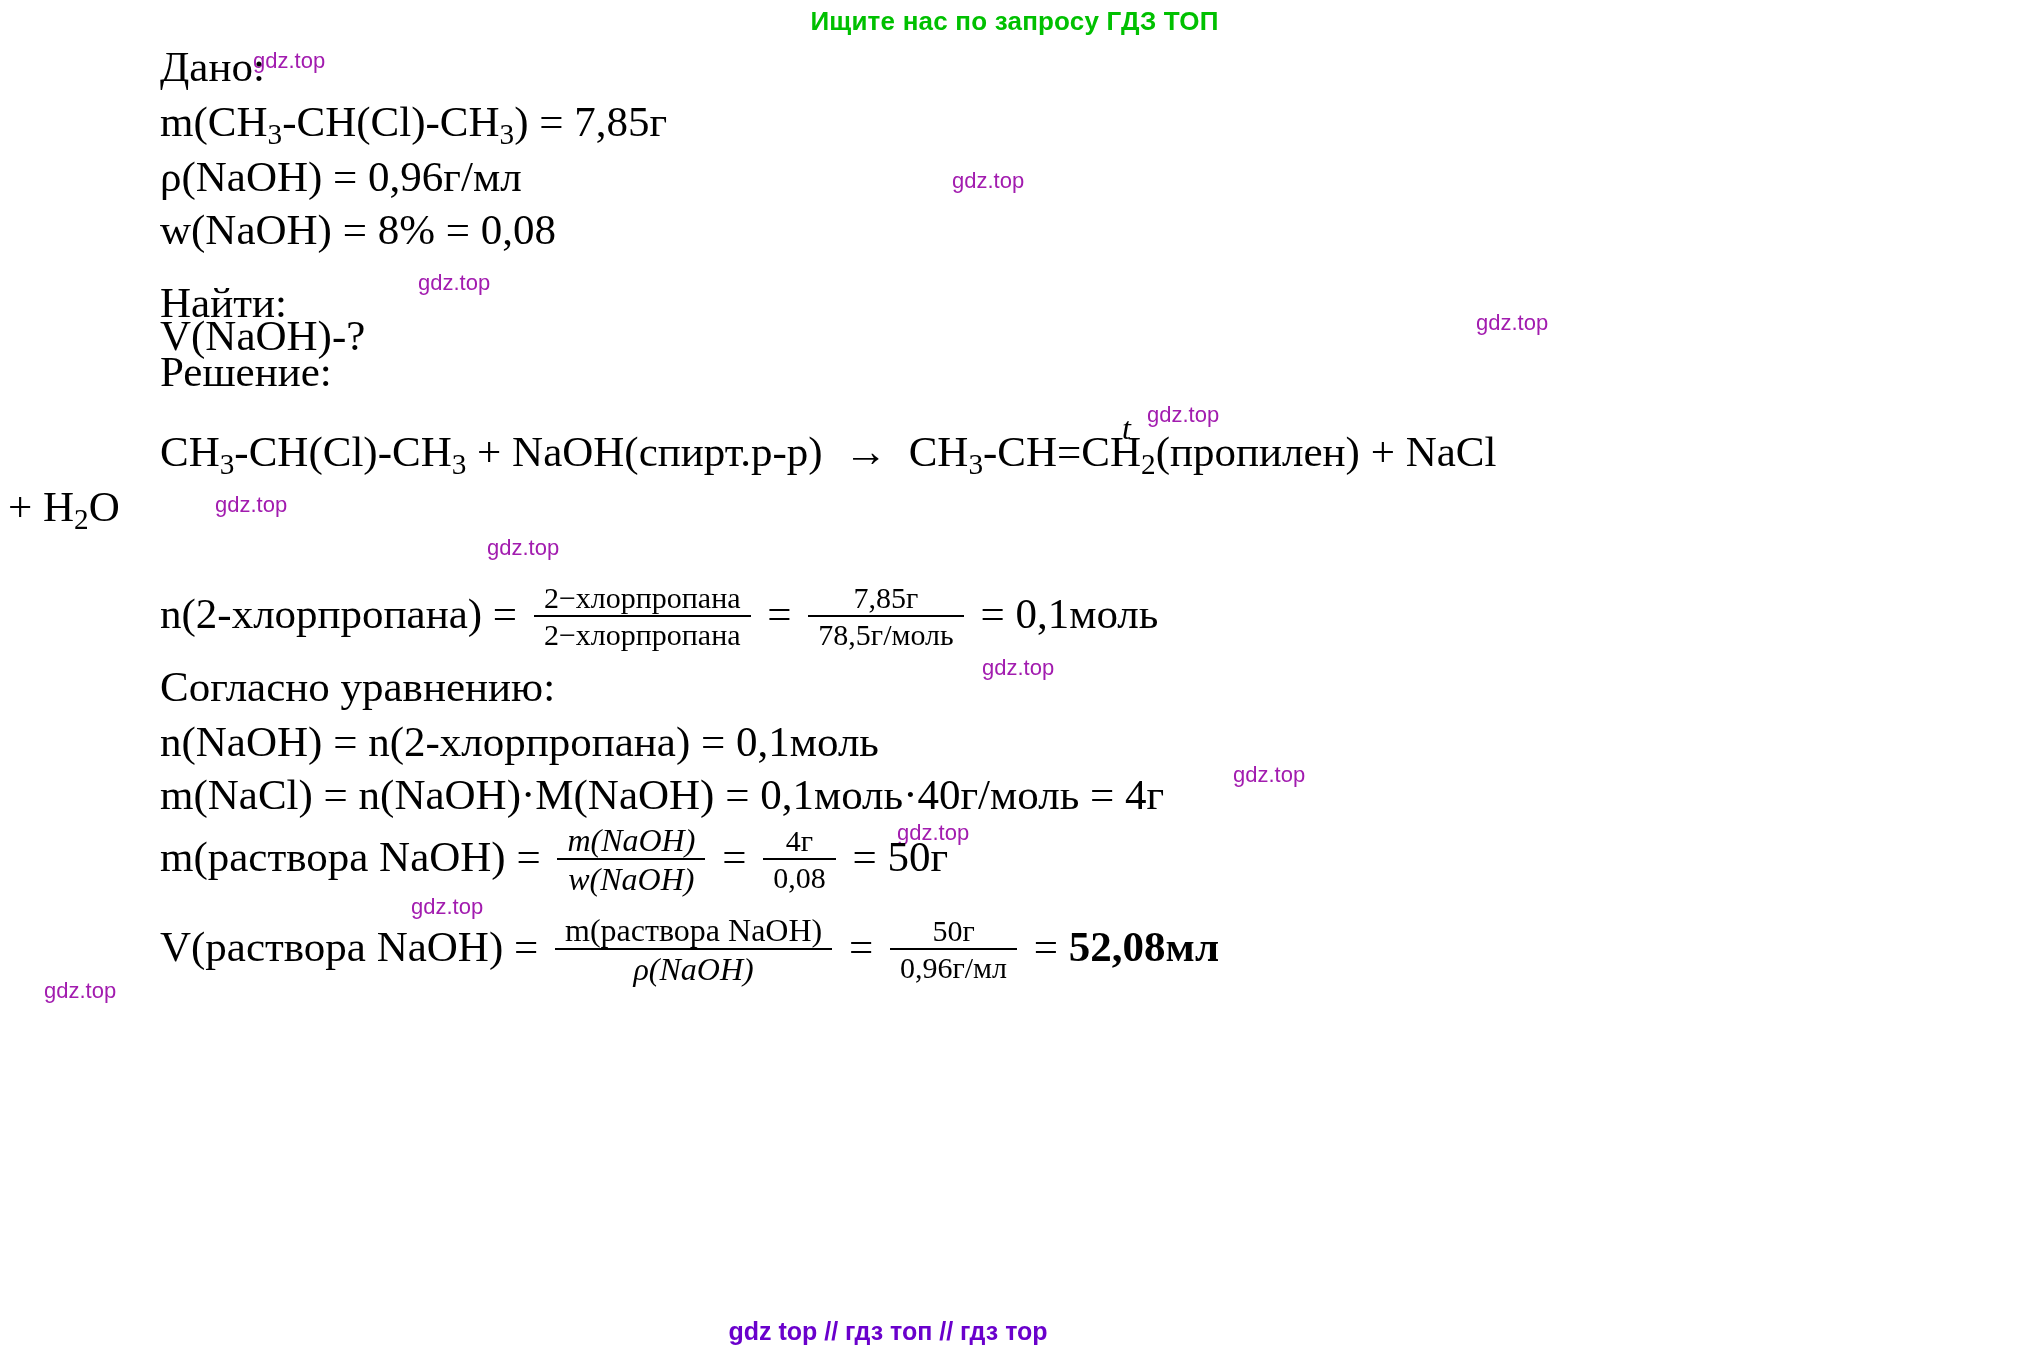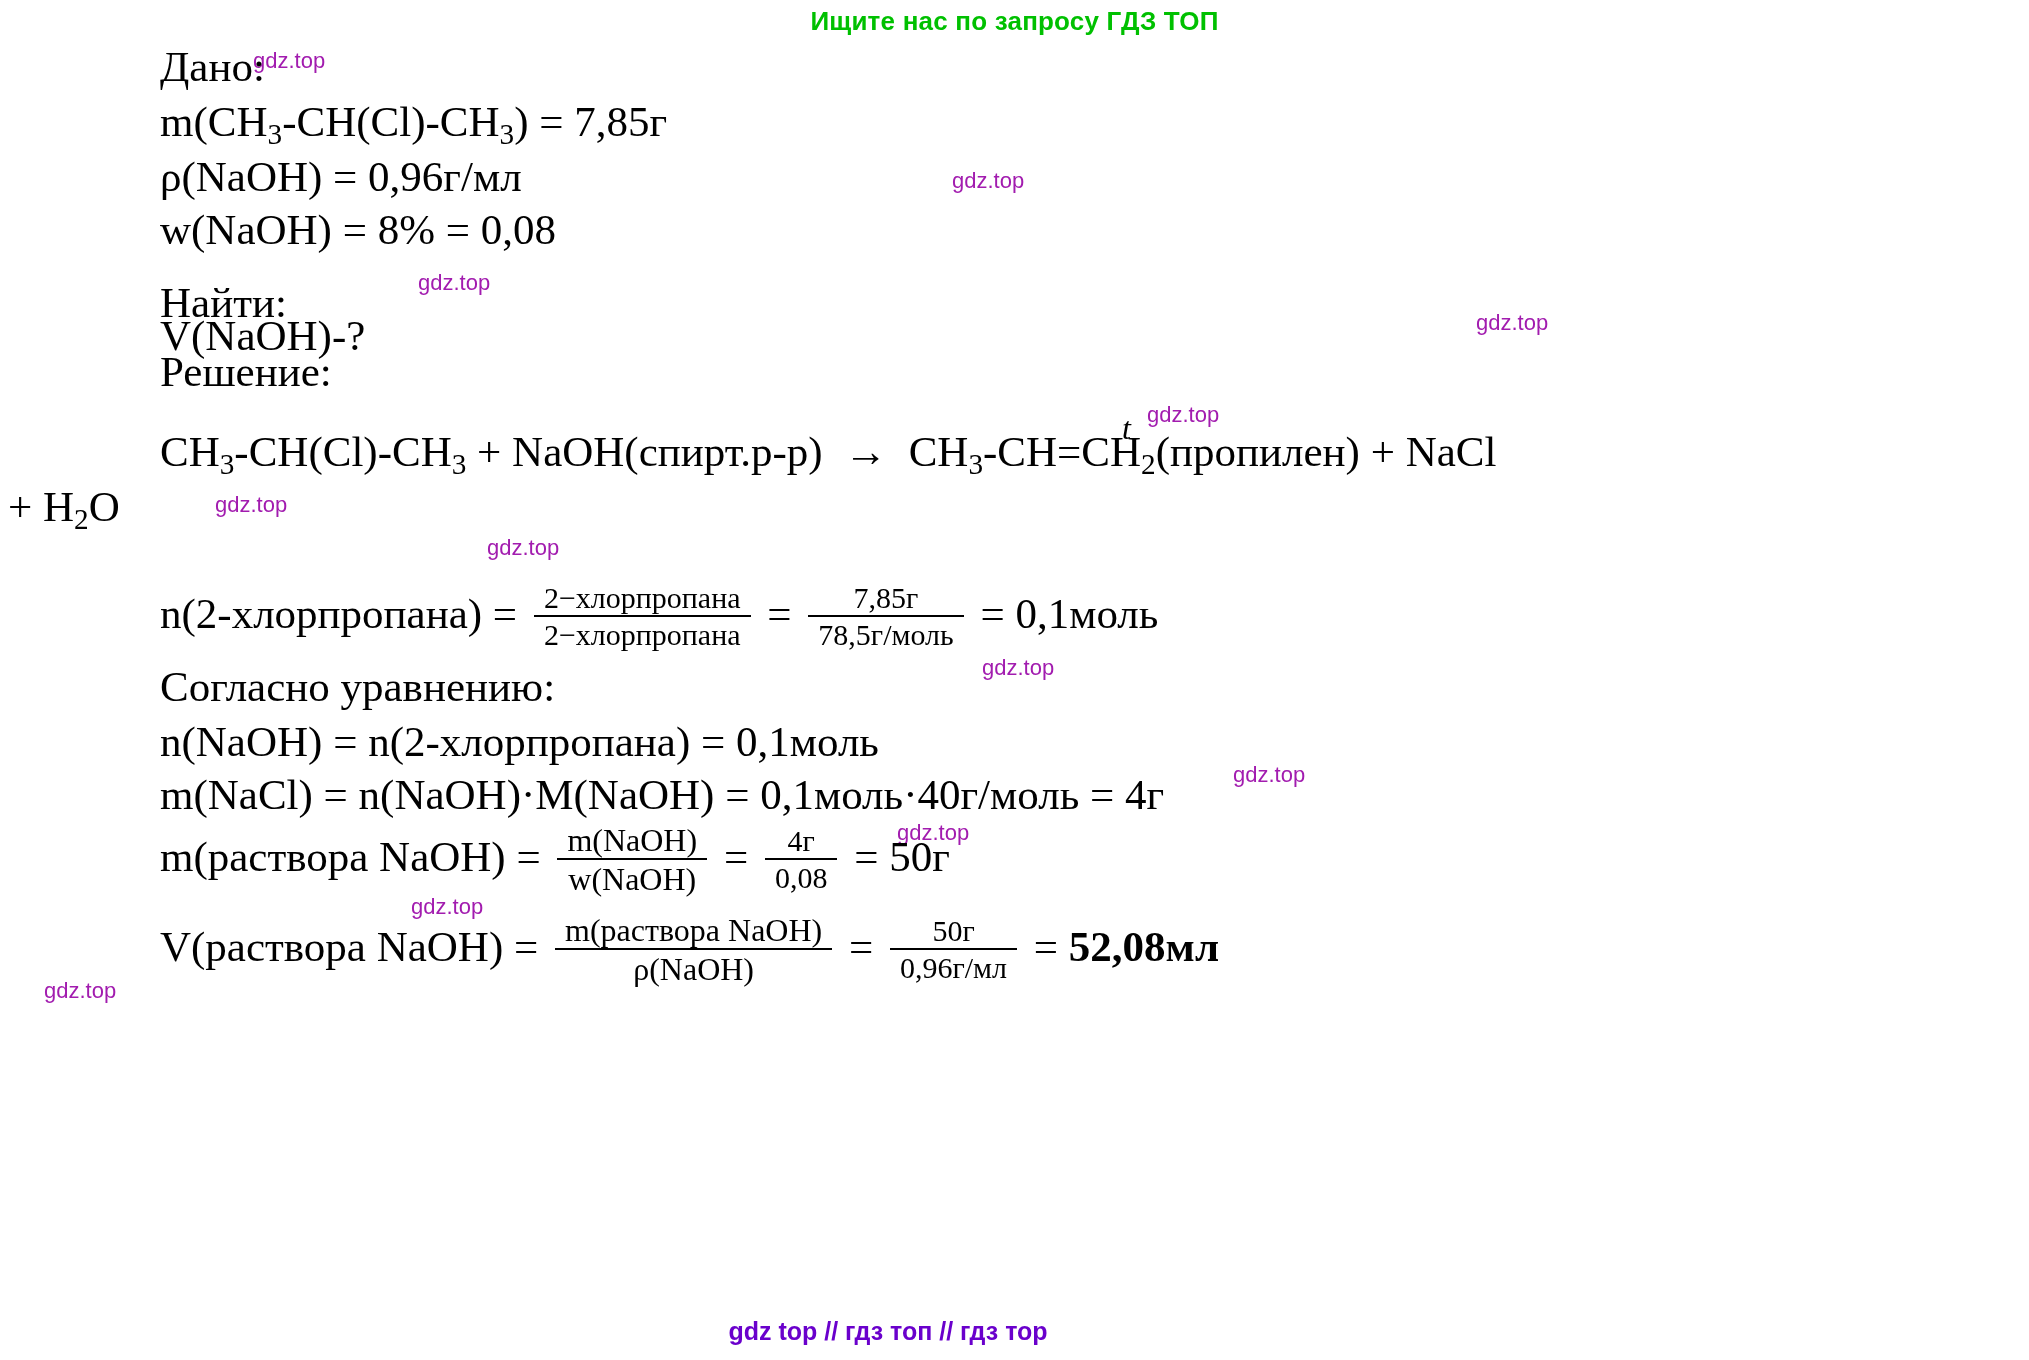--- a/index.html
+++ b/index.html
@@ -78,20 +78,21 @@
   .frac .den {
     display: block;
     padding: 3px 10px 0 10px;
     font-size: 30px;
     font-family: "Liberation Serif", serif;
   }
   .frac.big .num, .frac.big .den {
     font-size: 32px;
   }
   .ital {
+    font-style: italic;
   }
   .bold {
     font-weight: bold;
   }
   .tmark {
     position: absolute;
     font-style: italic;
     font-size: 32px;
   }
 </style>

